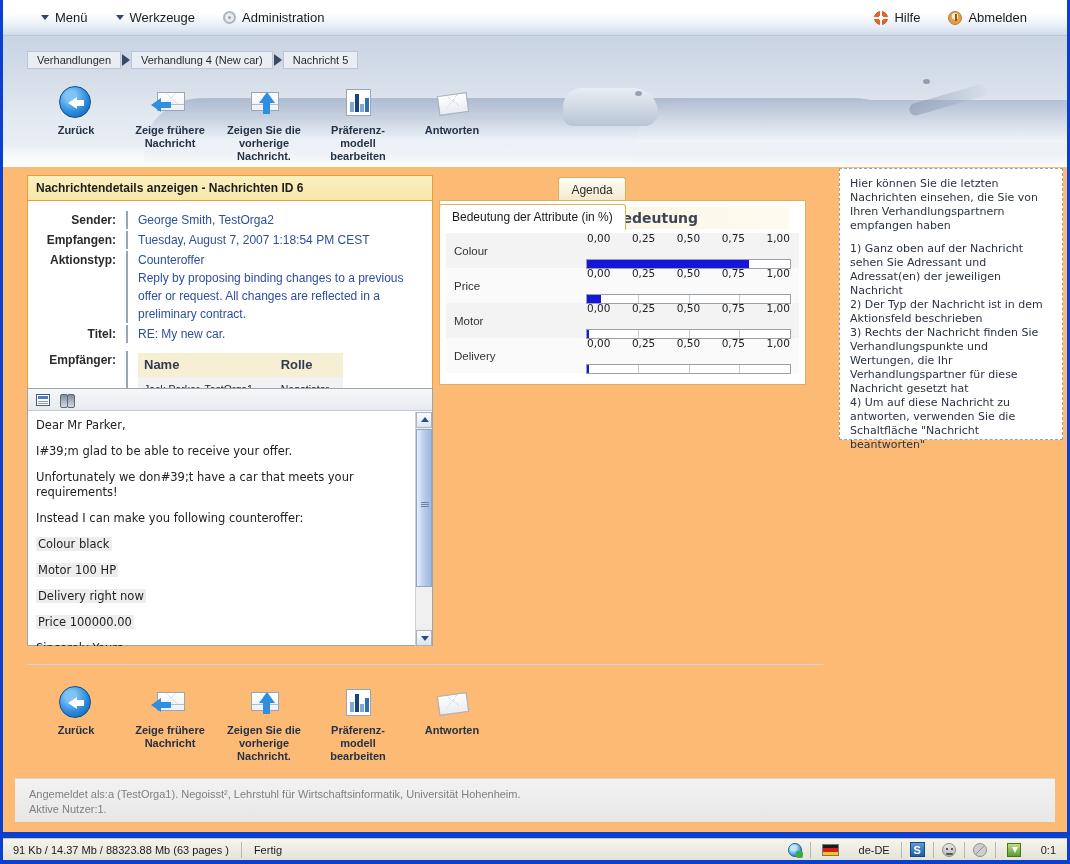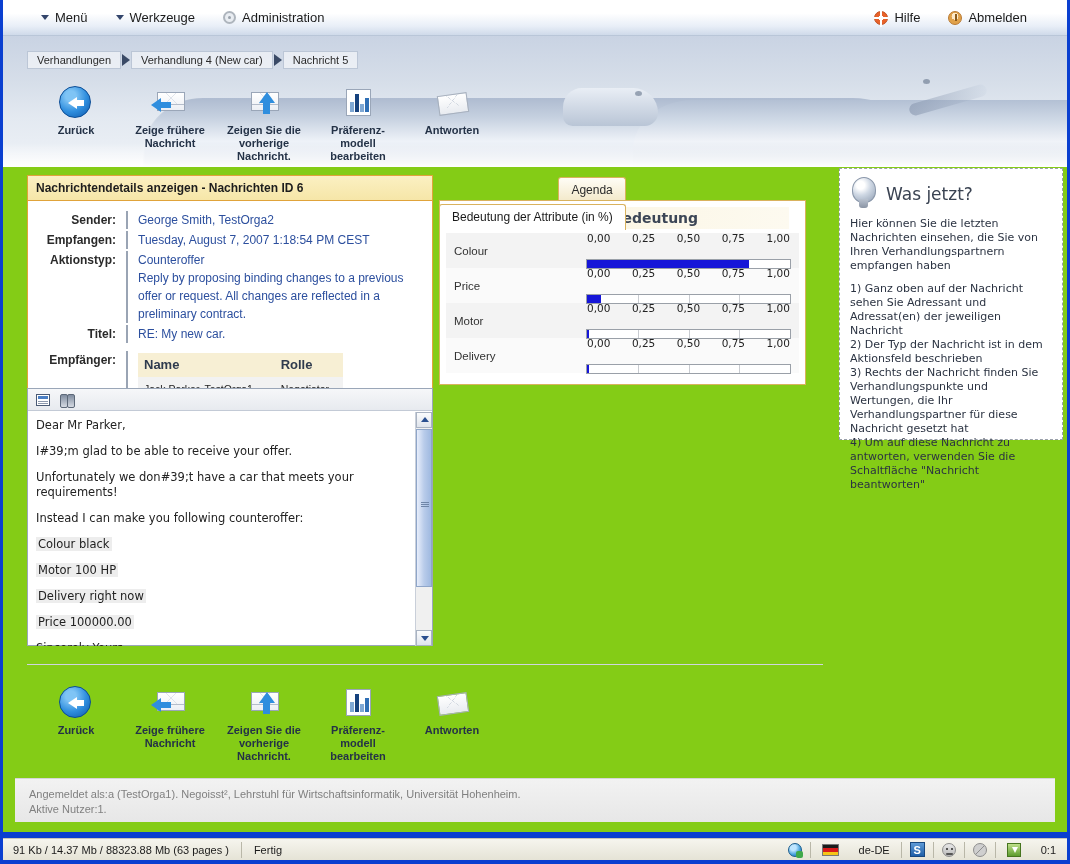--- a/index.html
+++ b/index.html
@@ -13,21 +13,21 @@
   }
 
   
   #window-frame {
     position:absolute; left:0; top:0; width:1070px; height:864px;
     background:#0a3fd0;
     padding:0 0 0 0;
   }
   #window-inner {
     position:absolute; left:3px; top:0px; width:1064px; height:832px;
-    background:#84cc16; overflow:hidden;
+    background:#fdba74; overflow:hidden;
   }
 
   
   #menubar {
     position:absolute; left:0; top:0; width:1064px; height:36px;
     background:linear-gradient(to bottom,#ffffff 0%,#ffffff 38%,#e8eef7 75%,#cfdaea 100%);
     border-bottom:1px solid #b9c6d8;
     display:flex; align-items:center;
   }
   #menubar .spacer { flex:1 1 auto; }
@@ -666,24 +666,20 @@
                 <div class="gridline" style="left: 50%;"></div>
                 <div class="gridline" style="left: 75%;"></div>
                 <div class="cfill" style="width: 1%; background: rgb(22, 22, 216);"></div>
               </div>
             </div>
           </div>
         </div>
   </div>
 
   <div id="help-panel">
-    <div id="help-head">
-      <span class="bulb"></span>
-      <span id="help-title">Was jetzt?</span>
-    </div>
     <p>Hier können Sie die letzten Nachrichten einsehen, die Sie von Ihren Verhandlungspartnern empfangen haben</p>
     <p id="help-steps">1) Ganz oben auf der Nachricht sehen Sie Adressant und Adressat(en) der jeweiligen Nachricht<br>2) Der Typ der Nachricht ist in dem Aktionsfeld beschrieben<br>3) Rechts der Nachricht finden Sie Verhandlungspunkte und Wertungen, die Ihr Verhandlungspartner für diese Nachricht gesetzt hat<br>4) Um auf diese Nachricht zu antworten, verwenden Sie die Schaltfläche "Nachricht beantworten"</p>
   </div>
 
   <div id="footer-rule"></div>
   <div class="toolbar" id="toolbar-bottom">
     <div class="tool-btn">
       <div class="tool-ico">
             <div class="ico-back"></div>
           </div>

